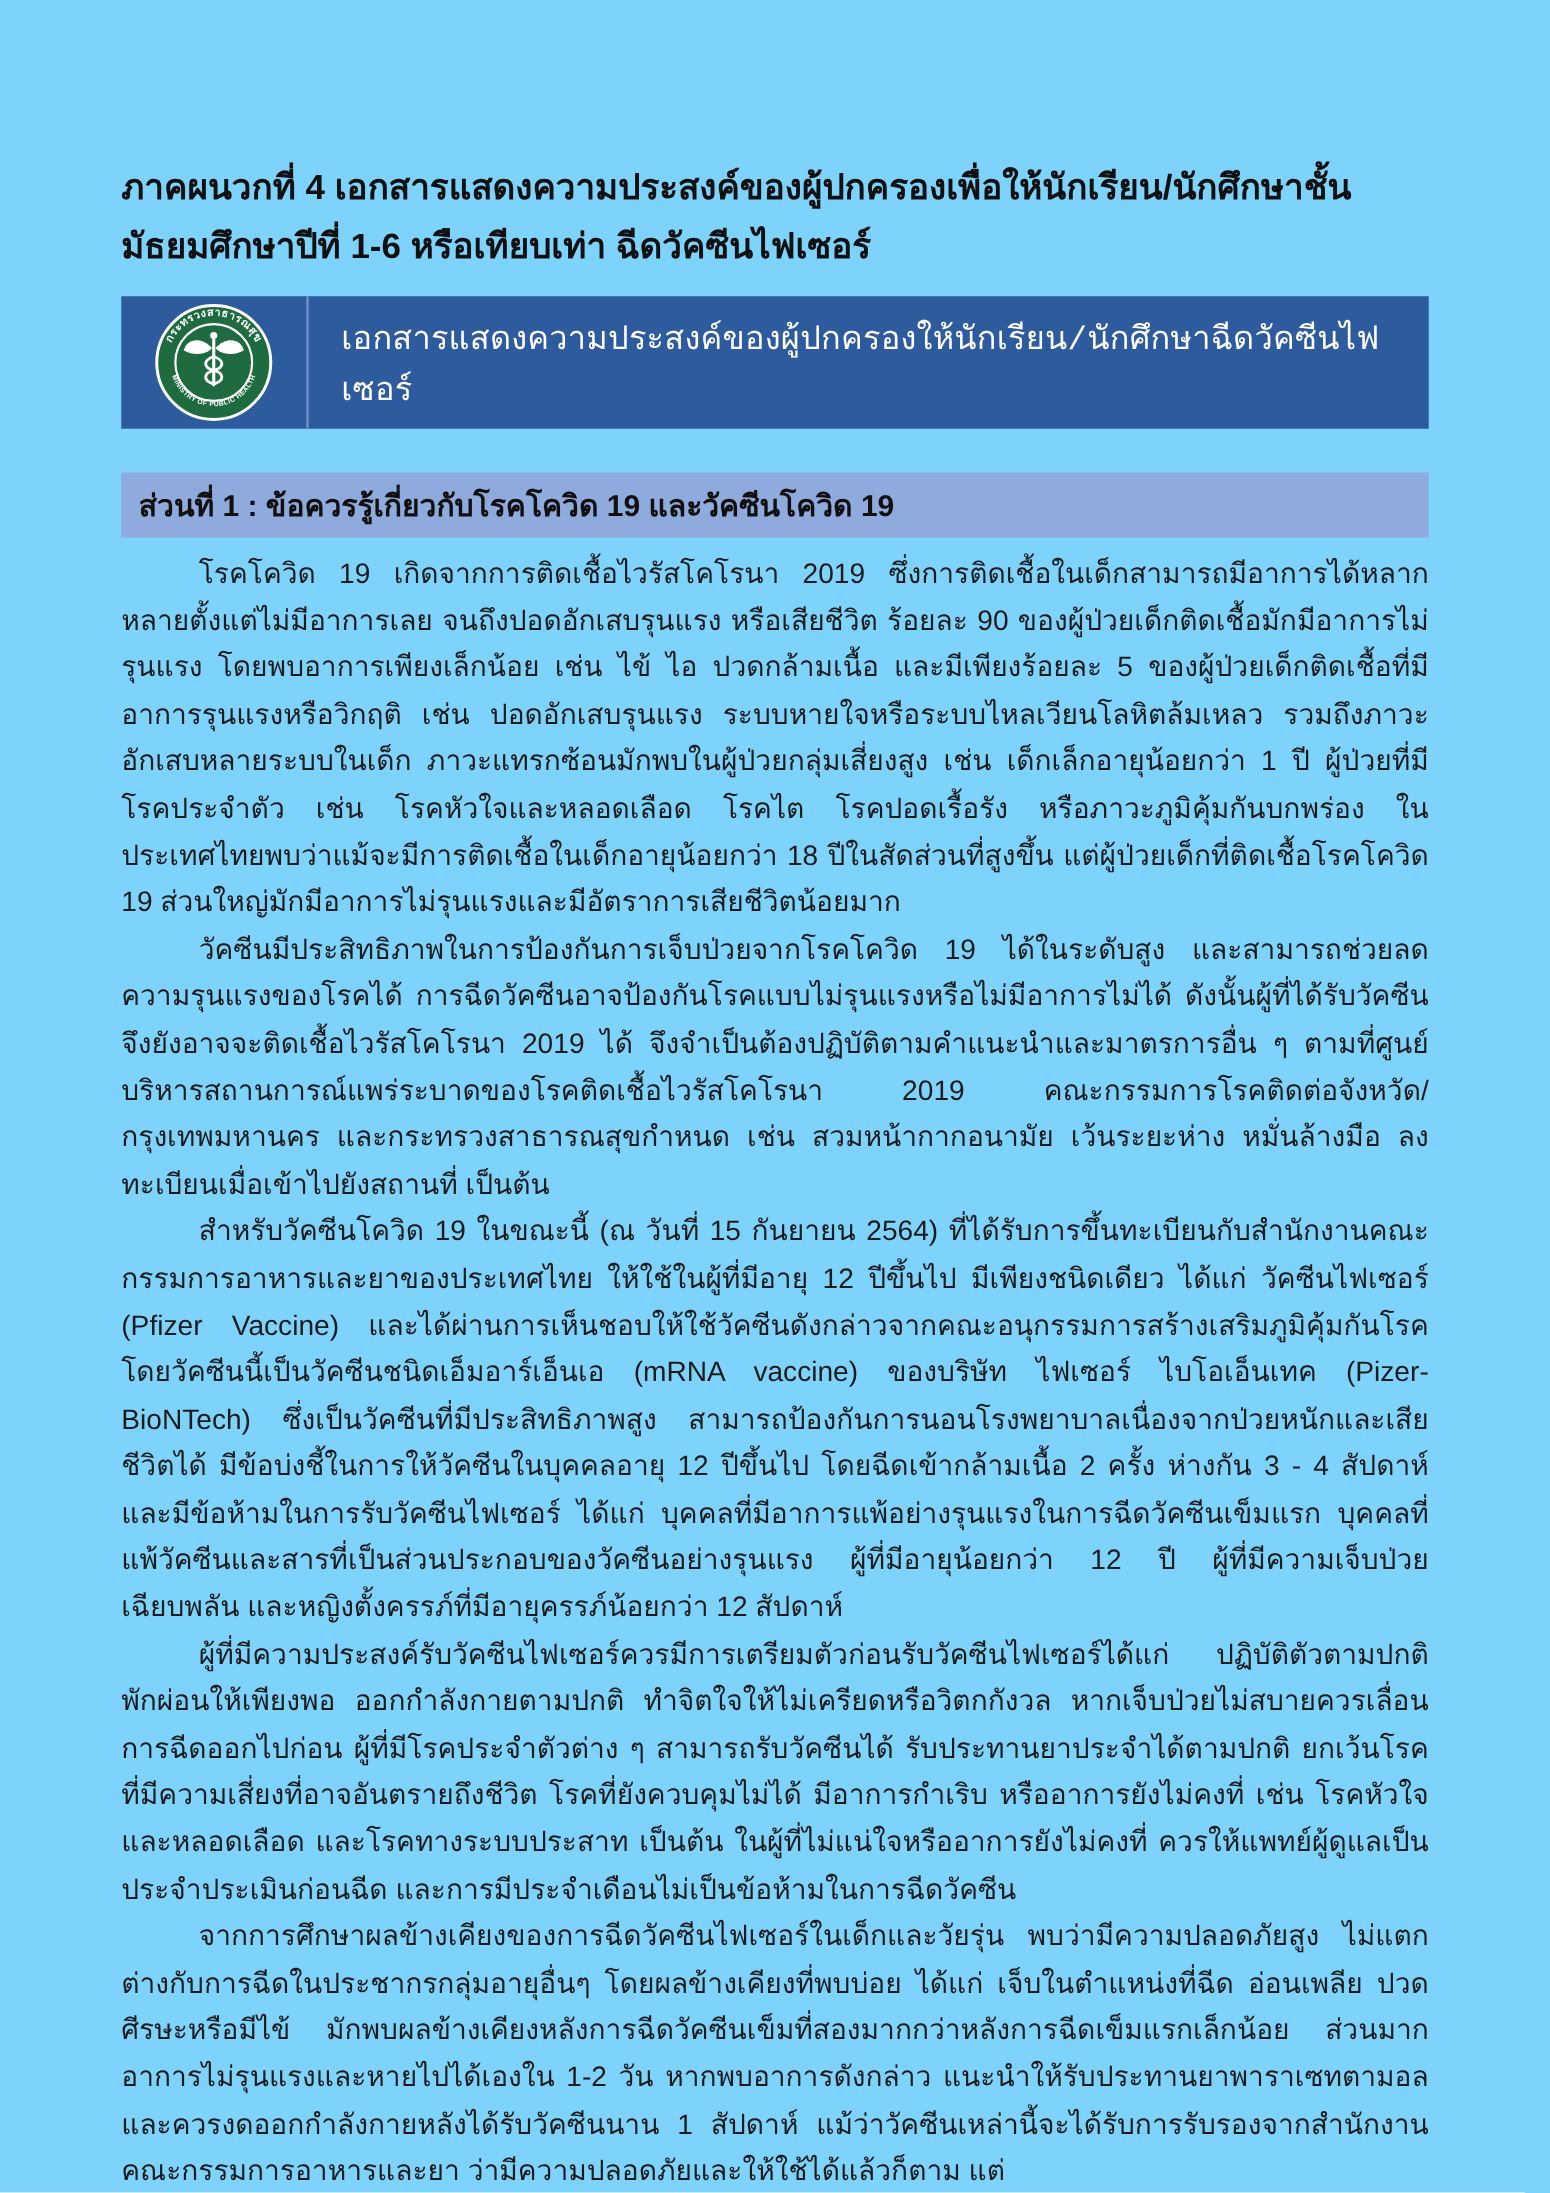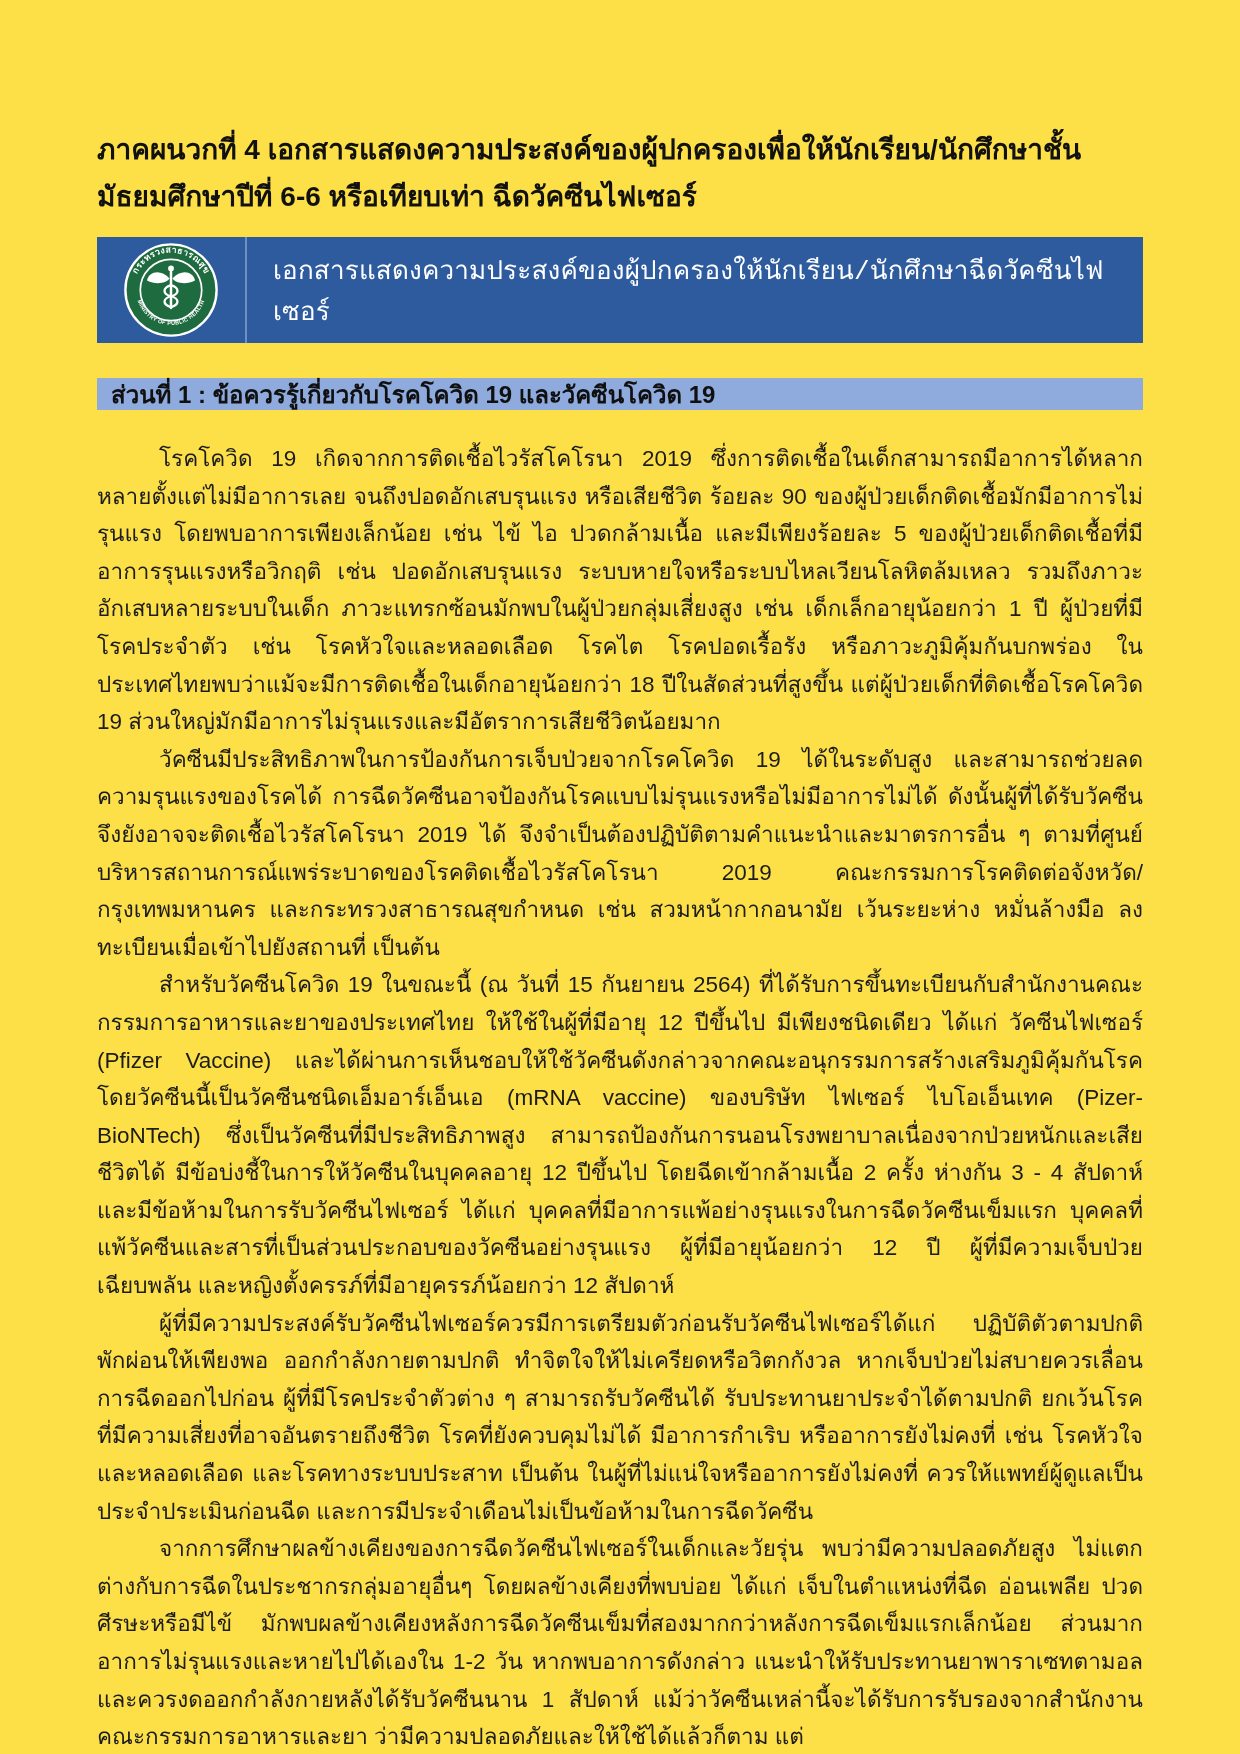--- a/index.html
+++ b/index.html
@@ -3,21 +3,21 @@
 <meta charset="utf-8">
 <style>
   * { margin: 0; padding: 0; box-sizing: border-box; }
   html, body { background: #ffffff; }
   body { font-family: "Liberation Sans", sans-serif; }
 
   .page {
     position: relative;
     width: 1240px;
     height: 1754px;
-    background: #fde047;
+    background: #7dd3fc;
     overflow: hidden;
     color: #1c1c1c;
   }
 
   .doc-title {
     position: absolute;
     left: 97px;
     top: 126px;
     width: 1046px;
     font-size: 28px;
@@ -56,21 +56,21 @@
     padding-left: 26px;
     letter-spacing: 0.2px;
     font-family: Liberation Mono, monospace;
   }
 
   .section-bar {
     position: absolute;
     left: 97px;
     top: 378px;
     width: 1046px;
-    height: 32px;
+    height: 52px;
     background: #8faadc;
     display: flex;
     align-items: center;
   }
   .section-bar-text {
     font-size: 24px;
     font-weight: bold;
     color: #101010;
     padding-left: 14px;
   }
@@ -90,21 +90,21 @@
     margin: 0;
   }
 </style>
 </head>
 <body>
 
 <div class="page">
 
   <div class="doc-title">
     <div>ภาคผนวกที่ 4 เอกสารแสดงความประสงค์ของผู้ปกครองเพื่อให้นักเรียน/นักศึกษาชั้น</div>
-    <div>มัธยมศึกษาปีที่ 6-6 หรือเทียบเท่า ฉีดวัคซีนไฟเซอร์</div>
+    <div>มัธยมศึกษาปีที่ 1-6 หรือเทียบเท่า ฉีดวัคซีนไฟเซอร์</div>
   </div>
 
   <div class="banner">
     <div class="banner-logo-cell">
       <svg width="96" height="96" viewBox="0 0 100 100">
         <circle cx="50" cy="50" r="47.5" fill="#1e6b40" stroke="#ffffff" stroke-width="2.5"></circle>
         <circle cx="50" cy="50" r="32" fill="#1e6b40" stroke="#ffffff" stroke-width="1.8"></circle>
         <defs>
           <path id="seal-arc-top" d="M 11,50 A 39,39 0 0 1 89,50"></path>
           <path id="seal-arc-bottom" d="M 13.5,50 A 36.5,36.5 0 0 0 86.5,50"></path>

